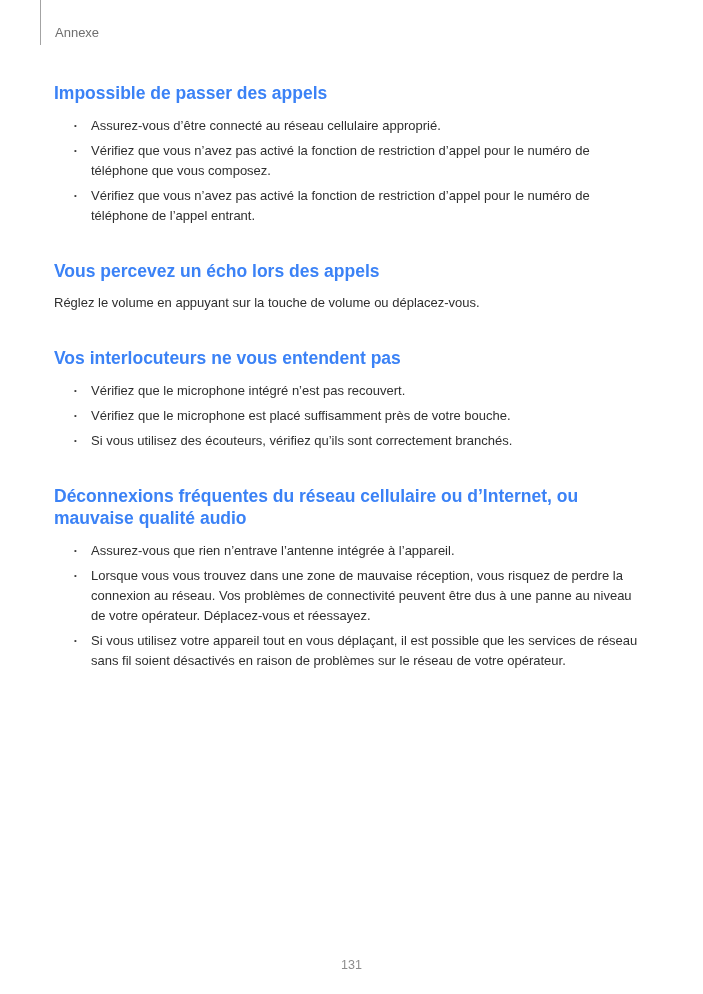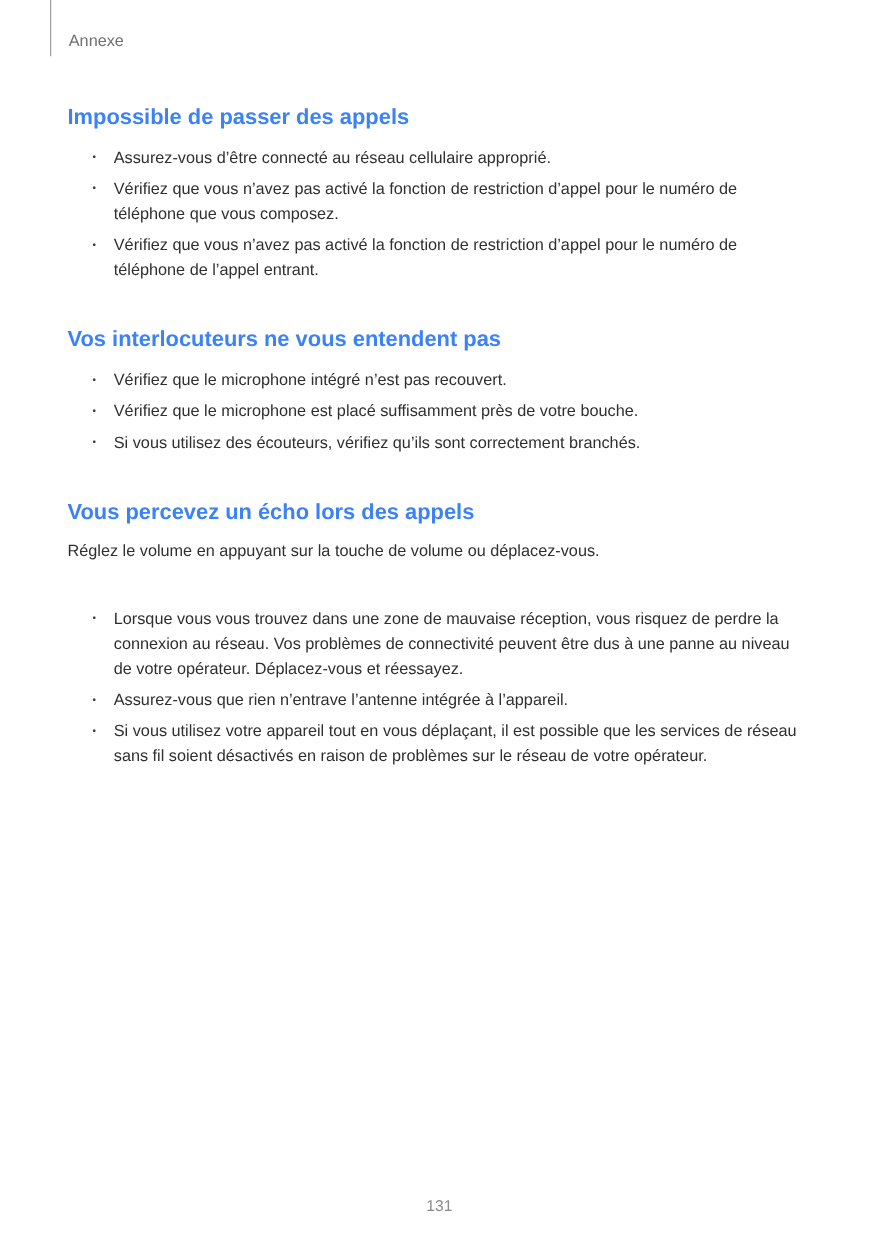--- a/index.html
+++ b/index.html
@@ -103,37 +103,38 @@
     <section>
       <h2 class="section-title">Impossible de passer des appels</h2>
       <ul class="bullets">
         <li>Assurez-vous d’être connecté au réseau cellulaire approprié.</li>
         <li>Vérifiez que vous n’avez pas activé la fonction de restriction d’appel pour le numéro de téléphone que vous composez.</li>
         <li>Vérifiez que vous n’avez pas activé la fonction de restriction d’appel pour le numéro de téléphone de l’appel entrant.</li>
       </ul>
     </section>
 
     <section>
+      <h2 class="section-title">Vous percevez un écho lors des appels</h2>
+      <p class="body-paragraph">Réglez le volume en appuyant sur la touche de volume ou déplacez-vous.</p>
+    </section>
+
+    <section>
       <h2 class="section-title">Vos interlocuteurs ne vous entendent pas</h2>
       <ul class="bullets">
         <li>Vérifiez que le microphone intégré n’est pas recouvert.</li>
         <li>Vérifiez que le microphone est placé suffisamment près de votre bouche.</li>
         <li>Si vous utilisez des écouteurs, vérifiez qu’ils sont correctement branchés.</li>
       </ul>
     </section>
 
     <section>
-      <h2 class="section-title">Vous percevez un écho lors des appels</h2>
-      <p class="body-paragraph">Réglez le volume en appuyant sur la touche de volume ou déplacez-vous.</p>
-    </section>
-
-    <section>
+      <h2 class="section-title">Déconnexions fréquentes du réseau cellulaire ou d’Internet, ou mauvaise qualité audio</h2>
       <ul class="bullets">
+        <li>Assurez-vous que rien n’entrave l’antenne intégrée à l’appareil.</li>
         <li>Lorsque vous vous trouvez dans une zone de mauvaise réception, vous risquez de perdre la connexion au réseau. Vos problèmes de connectivité peuvent être dus à une panne au niveau de votre opérateur. Déplacez-vous et réessayez.</li>
-        <li>Assurez-vous que rien n’entrave l’antenne intégrée à l’appareil.</li>
         <li>Si vous utilisez votre appareil tout en vous déplaçant, il est possible que les services de réseau sans fil soient désactivés en raison de problèmes sur le réseau de votre opérateur.</li>
       </ul>
     </section>
 
   </div>
 
   <div class="page-number">131</div>
 
 </div>
 

